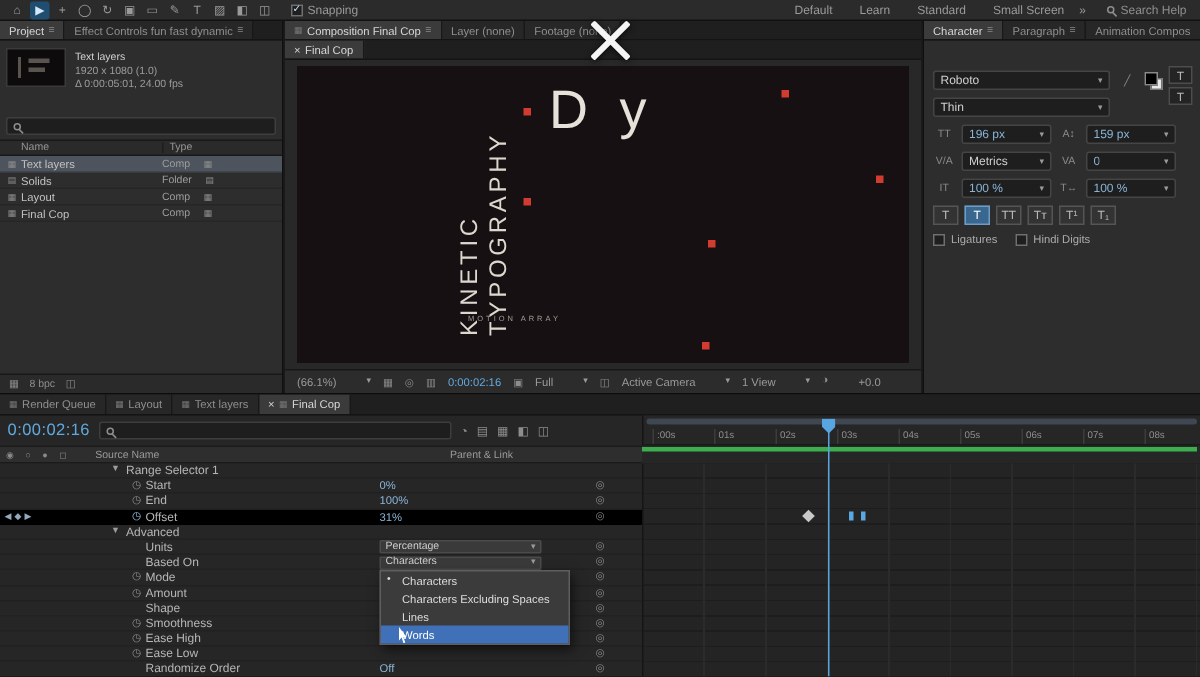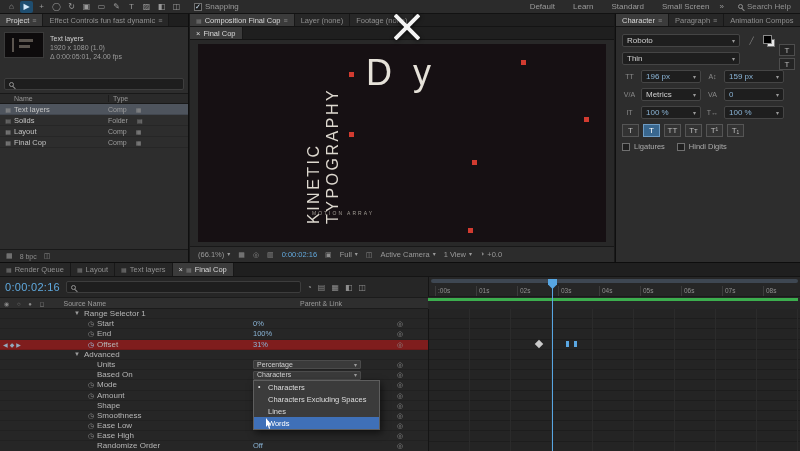--- a/index.html
+++ b/index.html
@@ -53,28 +53,28 @@
   #comp-panel{left:190px;top:14px;width:424px;height:248px;background:#282828}
   #comp-canvas{position:absolute;left:8px;top:30px;width:408px;height:198px;background:#161013;overflow:hidden}
   #big-lines{position:absolute;left:168px;top:10px;font-size:36px;line-height:38px;font-weight:200;letter-spacing:1px;color:#e6e2d9}
   #big-lines .l3{display:flex;gap:20px}
   #kinetic{position:absolute;left:106px;top:180px;width:156px;transform:rotate(-90deg);transform-origin:0 0;font-size:16px;line-height:19px;font-weight:200;letter-spacing:2.5px;color:#ddd8cf;white-space:nowrap}
   #watermark{position:absolute;left:114px;top:166px;font-size:5px;letter-spacing:2px;color:#a39e96}
   .handle{position:absolute;width:5px;height:5px;background:#d23b30}
   .h1{left:151px;top:28px}.h2{left:323px;top:16px}.h3{left:386px;top:73px}
   .h4{left:151px;top:88px}.h5{left:274px;top:116px}.h6{left:270px;top:184px}
   #comp-toolbar{position:absolute;bottom:0;left:0;right:0;height:16px;background:#2c2c2c;border-top:1px solid #181818;display:flex;align-items:center;gap:8px;padding:0 8px;font-size:7.5px;color:#9a9a9a;overflow:hidden}
-  .ctgroup{display:flex;align-items:flex-start;gap:3px;flex:none}
+  .ctgroup{display:flex;align-items:flex-start;gap:20px;flex:none}
   .ct-time{color:#63a9dd}
   .cticon{font-size:7px;color:#8d8d8d;flex:none}
 
   
   #char-panel{left:615px;top:14px;width:185px;height:248px;border-left:1px solid #0f0f0f}
   .crow{display:flex;align-items:center;gap:4px;margin:5px 6px 0}
-  .crow.first{margin-top:7px}
+  .crow.first{margin-top:20px}
   .selbox{height:13px;background:#1e1e1e;border:1px solid #454545;border-radius:2px;display:flex;align-items:center;justify-content:space-between;padding:0 4px;font-size:8px;color:#cfcfcf;flex:1;min-width:0}
   .selbox .blue{color:#8ab4d6}
   .selbox span{white-space:nowrap;overflow:hidden}
   .half{flex:none;width:60px}
   .ricon{width:15px;font-size:7px;color:#8a8a8a;text-align:center;flex:none;letter-spacing:0}
   .swatch-wrap{position:relative;width:12px;height:12px;flex:none}
   .swatch-w{position:absolute;right:0;bottom:0;width:8px;height:8px;background:#e8e8e8;border:1px solid #777}
   .swatch-b{position:absolute;left:0;top:0;width:9px;height:9px;background:#000;border:1px solid #8a8a8a}
   #char-tiles{position:absolute;right:5px;top:30px;display:flex;flex-direction:column;gap:2px}
   .gtile{width:16px;height:12px;background:#242424;border:1px solid #4d4d4d;color:#b8b8b8;font-size:8px;display:flex;align-items:center;justify-content:center}
@@ -88,21 +88,21 @@
   #tl-time-row{position:absolute;left:0;top:14px;width:428px;height:20px;display:flex;align-items:center;gap:6px;padding:0 5px}
   #tl-time{font-size:11px;color:#5fa9de;letter-spacing:.3px;flex:none}
   #tl-search{width:235px;height:12px;background:#1e1e1e;border:1px solid #3d3d3d;border-radius:2px;display:flex;align-items:center;gap:4px;padding:0 4px;flex:none}
   .tlicon{font-size:8px;color:#8d8d8d;flex:none}
   #tl-cols{position:absolute;left:0;top:34px;width:428px;height:12px;background:#2e2e2e;border-top:1px solid #1b1b1b;border-bottom:1px solid #1b1b1b;display:flex;align-items:center;font-size:7px;color:#9a9a9a}
   #tl-cols .colicons{margin-left:4px;letter-spacing:3px;font-size:6px;color:#8a8a8a}
   #tl-cols .src{margin-left:16px}
   #tl-cols .par{position:absolute;left:300px}
   #tl-rows{position:absolute;left:0;top:46px;width:428px;bottom:0;overflow:hidden}
   .trow{height:10.2px;position:relative;font-size:8px;color:#b6b6b6;border-bottom:1px solid rgba(0,0,0,.13)}
-  .trow.selected{background:#7f1d1d}
+  .trow.selected{background:#000000}
   .tw{position:absolute;left:74px;top:1px;font-size:6px;color:#9c9c9c}
   .grp{position:absolute;left:84px;top:0;line-height:10.2px;white-space:nowrap}
   .sw{position:absolute;left:88px;top:0;font-size:7px;color:#8f8f8f;line-height:10.2px}
   .sw.on{color:#a3c8e8}
   .lbl{position:absolute;left:97px;top:0;line-height:10.2px;white-space:nowrap}
   .val{position:absolute;left:253px;top:0;line-height:10.2px;font-size:7.5px;color:#8ab4d6}
   .ddbox{position:absolute;left:253px;top:.5px;width:108px;height:9px;background:#3a3a3a;border:1px solid #4b4b4b;border-radius:1px;display:flex;align-items:center;justify-content:space-between;padding:0 3px;font-size:7px;color:#cfcfcf;line-height:8px}
   .pw{position:absolute;left:397px;top:0;font-size:7px;color:#8f8f8f;line-height:10.2px}
   .knav{position:absolute;left:3px;top:0;line-height:10.2px;font-size:6px;color:#93a9bd;letter-spacing:2px}
   #tl-ruler{position:absolute;left:428px;top:14px;right:0;height:20px;background:#262626;border-left:1px solid #151515;border-bottom:1px solid #1a1a1a;overflow:hidden}
@@ -521,26 +521,26 @@
       <span class="lbl">Shape</span>
       <span class="pw">◎</span>
     </div>
     <div class="trow">
       <span class="sw">◷</span>
       <span class="lbl">Smoothness</span>
       <span class="pw">◎</span>
     </div>
     <div class="trow">
       <span class="sw">◷</span>
+      <span class="lbl">Ease High</span>
+      <span class="pw">◎</span>
+    </div>
+    <div class="trow">
+      <span class="sw">◷</span>
       <span class="lbl">Ease Low</span>
-      <span class="pw">◎</span>
-    </div>
-    <div class="trow">
-      <span class="sw">◷</span>
-      <span class="lbl">Ease High</span>
       <span class="pw">◎</span>
     </div>
     <div class="trow">
       <span class="lbl">Randomize Order</span>
       <span class="val">Off</span>
       <span class="pw">◎</span>
     </div>
   </div>
 
   <span class="kf-diamond"></span>

